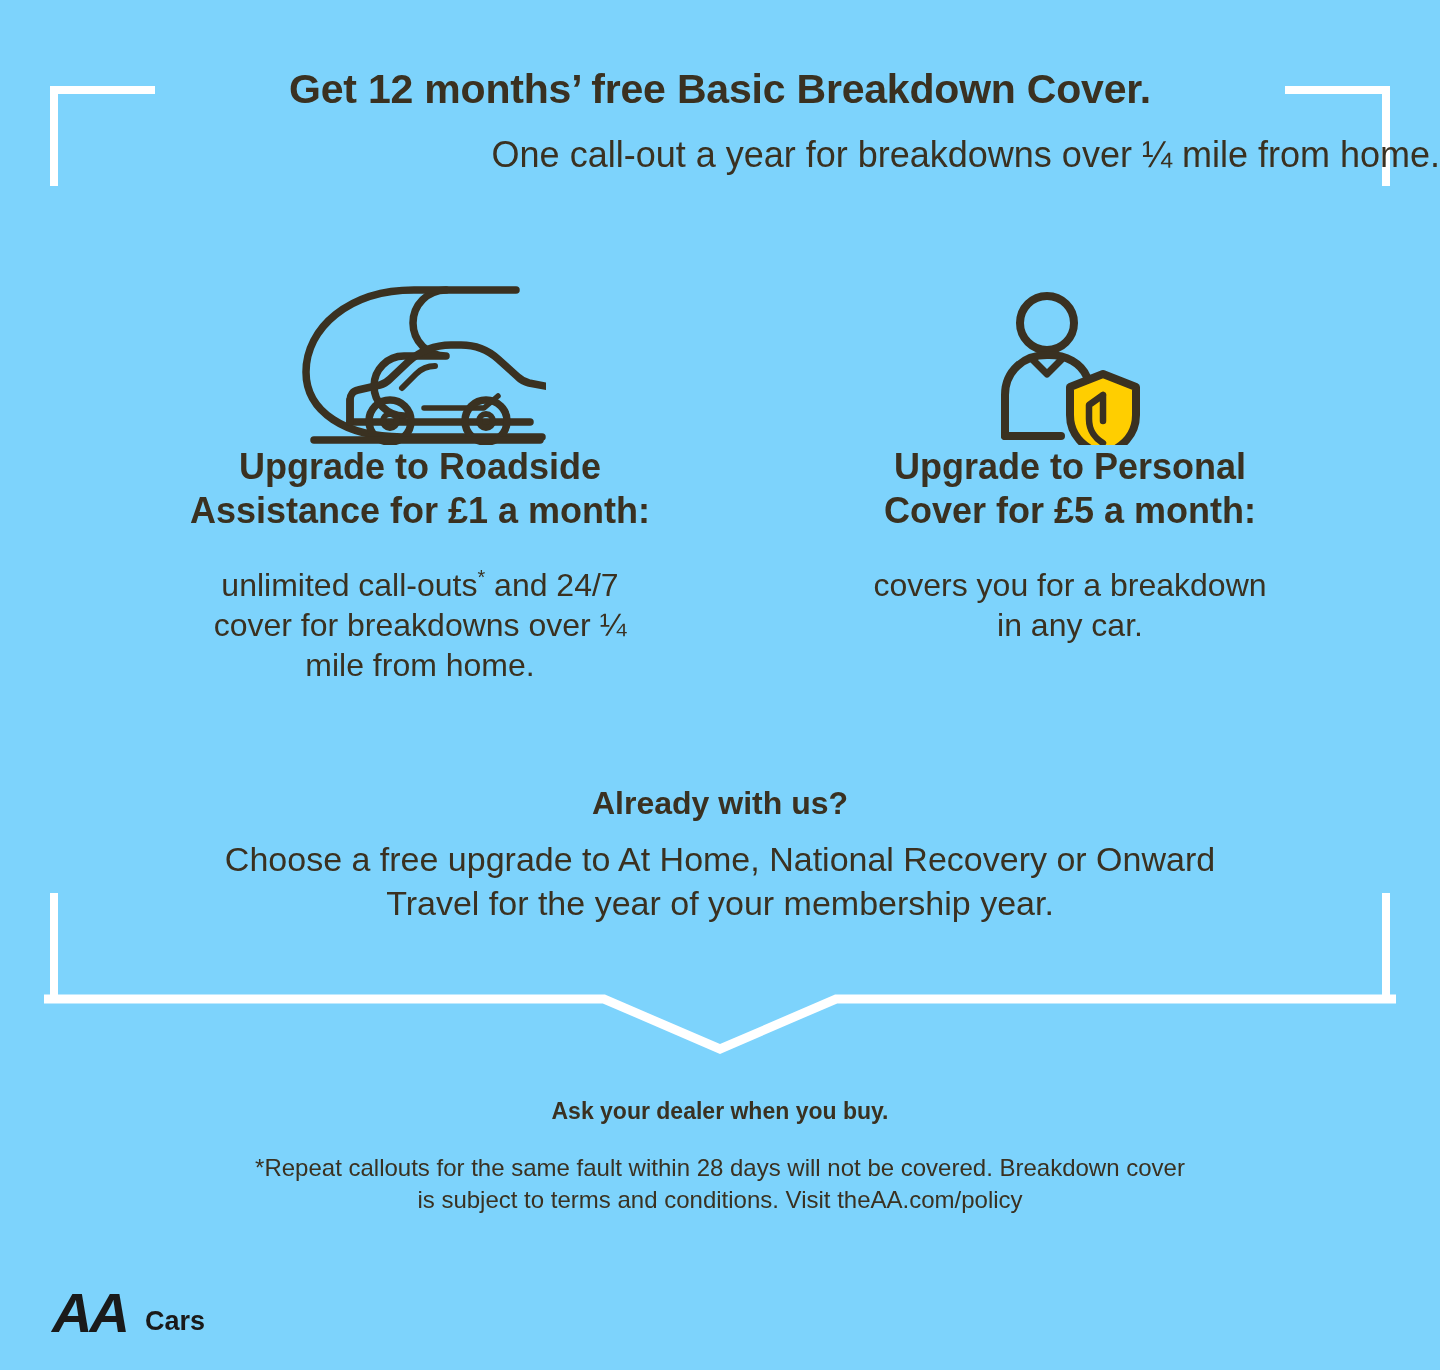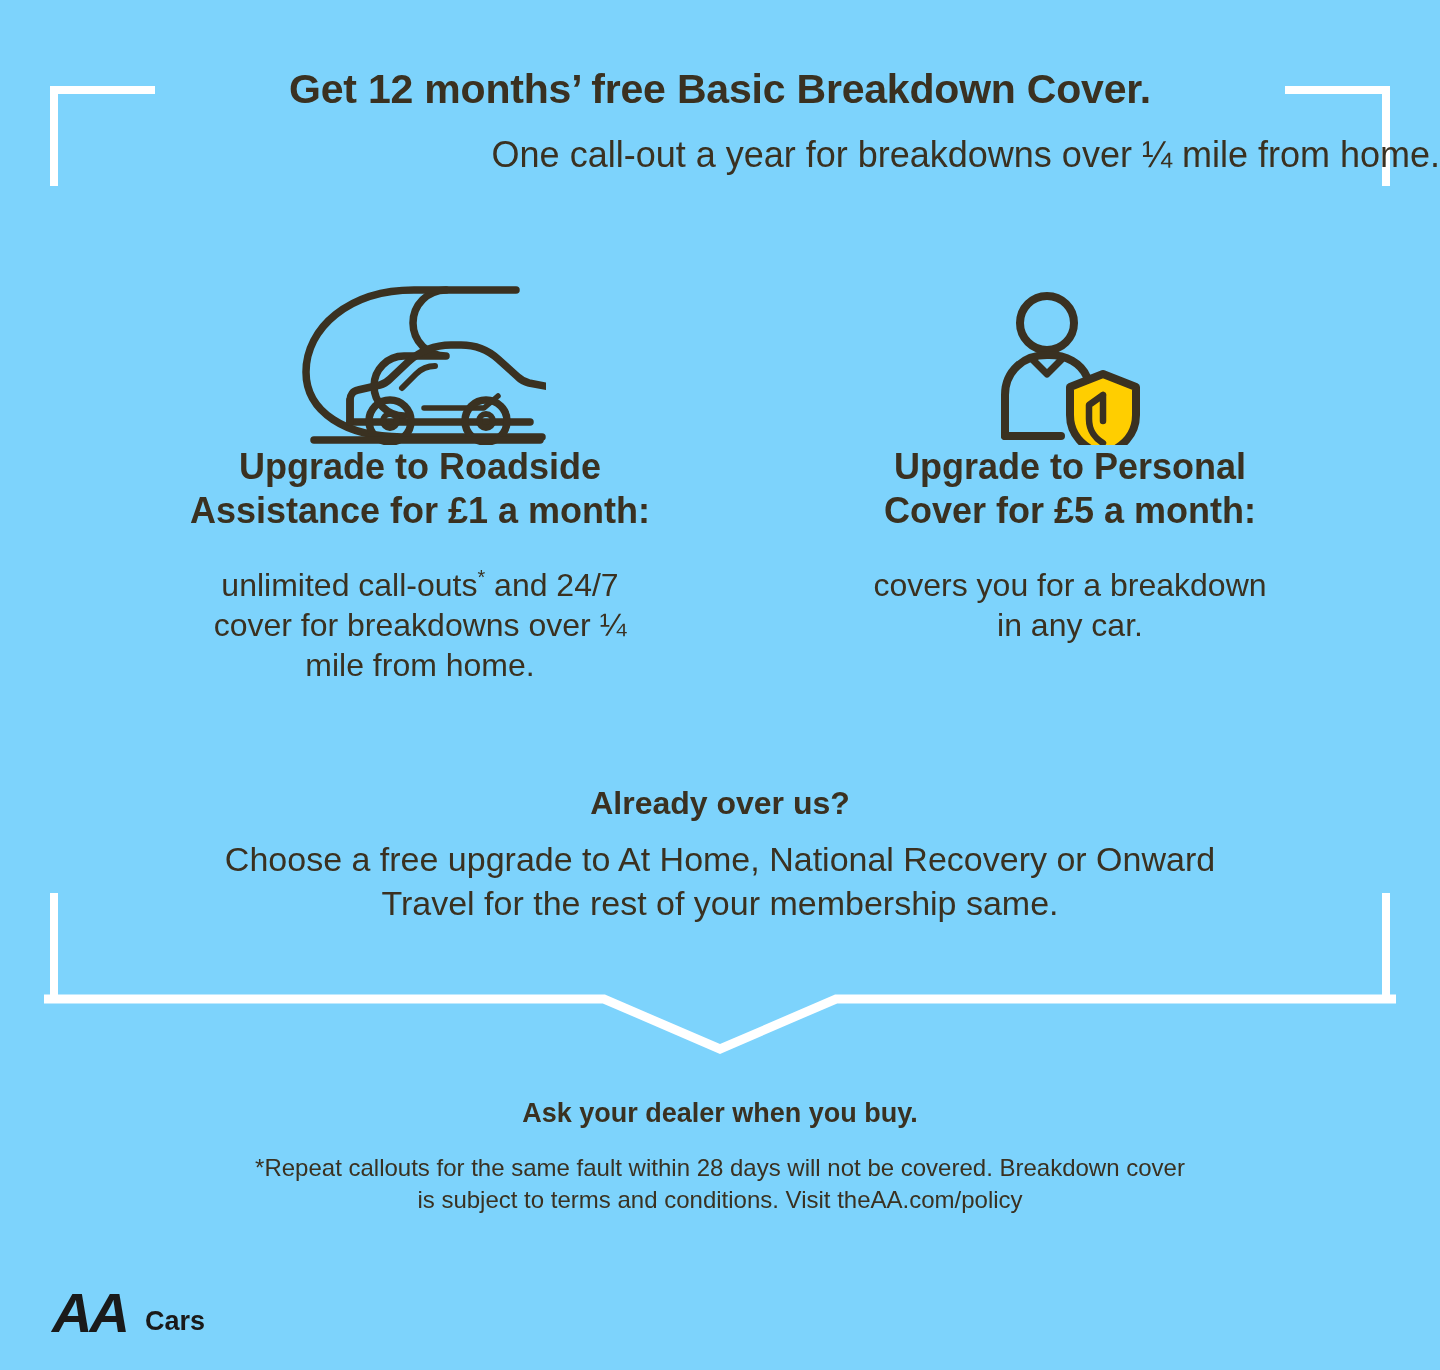--- a/index.html
+++ b/index.html
@@ -105,21 +105,21 @@
     font-size: 34px;
     line-height: 1.28;
   }
 
   
   .ask {
     position: absolute;
     left: 0; top: 1098px;
     width: 1440px;
     text-align: center;
-    font-size: 27px;
+    font-size: 23px;
     font-weight: bold;
   }
   .legal {
     position: absolute;
     left: 95px; top: 1152px;
     width: 1250px;
     text-align: center;
     font-size: 24px;
     line-height: 1.32;
   }
@@ -226,24 +226,24 @@
     <div class="col-title">
       <span>Upgrade to Personal</span><br>
       <span>Cover for £5 a month:</span>
     </div>
     <div class="col-body">
       <span>covers you for a breakdown</span><br>
       <span>in any car.</span>
     </div>
   </div>
 
-  <div class="mid-head">Already over us?</div>
+  <div class="mid-head">Already with us?</div>
   <div class="mid-body">
     <span>Choose a free upgrade to At Home, National Recovery or Onward</span><br>
-    <span>Travel for the rest of your membership same.</span>
+    <span>Travel for the year of your membership year.</span>
   </div>
 
   <div class="ask">Ask your dealer when you buy.</div>
   <div class="legal">
     <span>*Repeat callouts for the same fault within 28 days will not be covered. Breakdown cover</span><br>
     <span>is subject to terms and conditions. Visit theAA.com/policy</span>
   </div>
 
   <div class="logo">
     <span class="logo-aa">AA</span>

